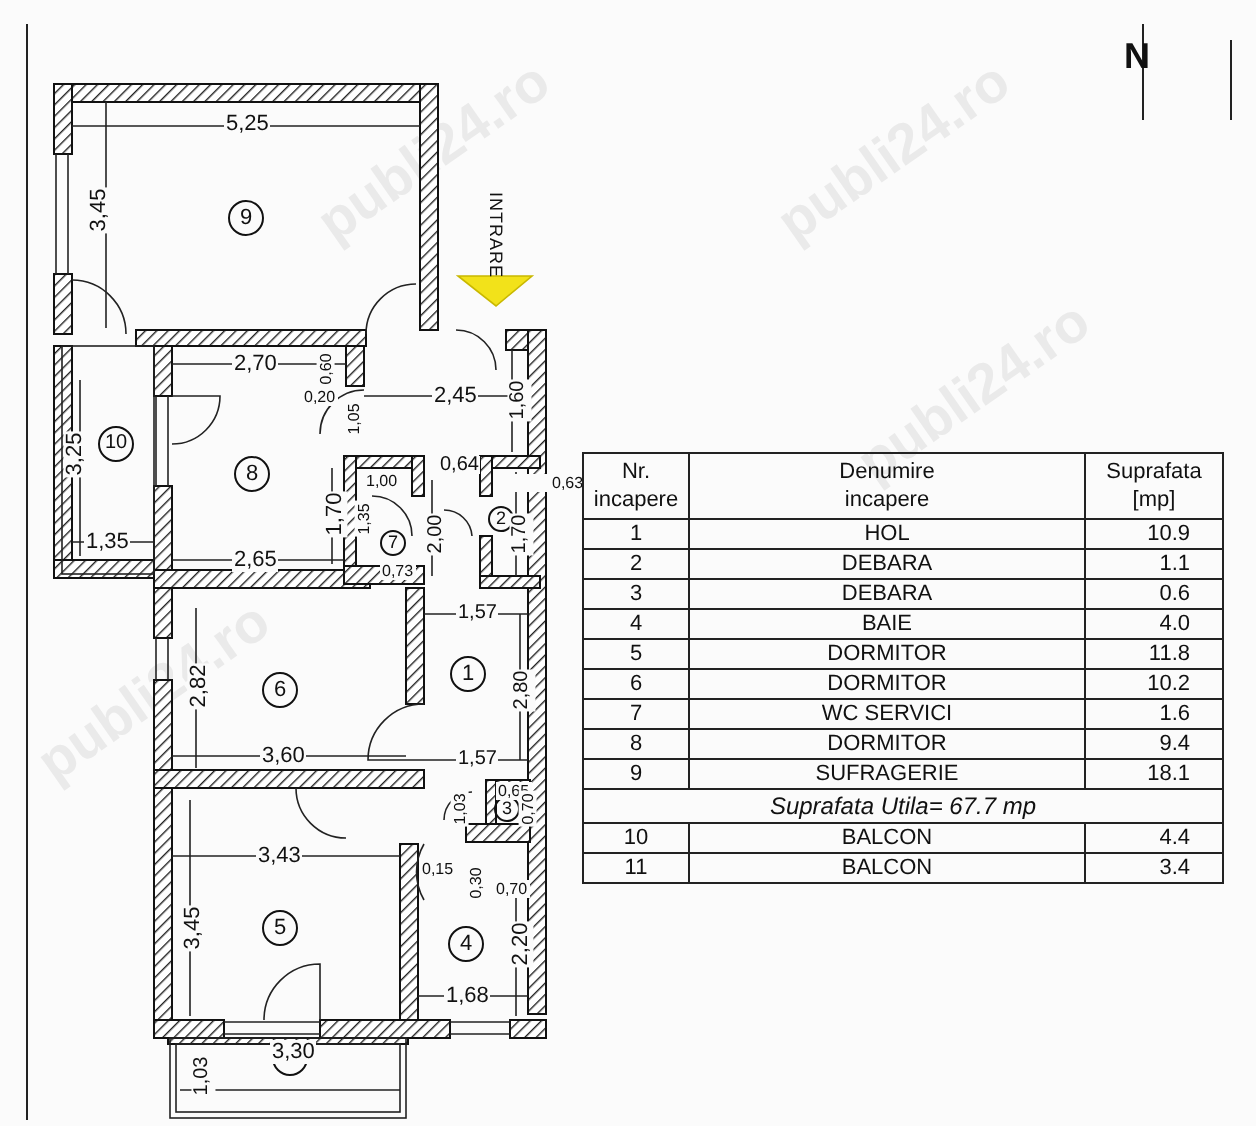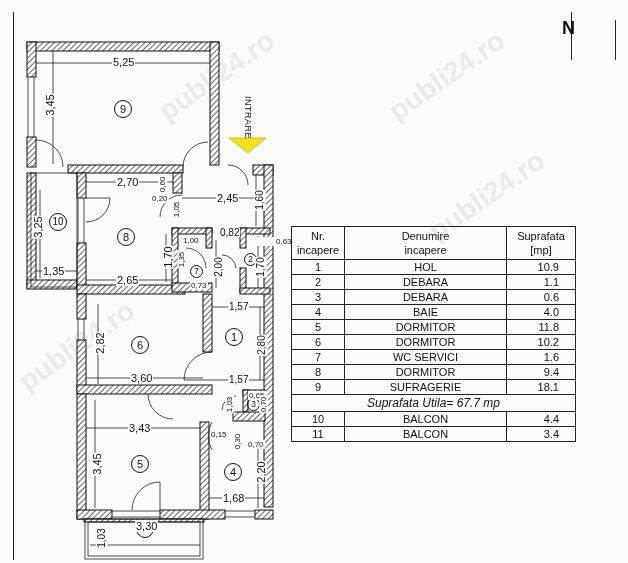--- a/index.html
+++ b/index.html
@@ -9,21 +9,21 @@
   .dim { position:absolute; font-size:11px; color:#111; background:#fbfbfb; padding:0 1px; line-height:12px; white-space:nowrap; }
   .dim.sm { font-size:8px; line-height:9px; }
   .dim.v { transform:rotate(-90deg); transform-origin:center center; }
   .room-num { position:absolute; width:16px; height:16px; border:1.6px solid #111; border-radius:50%;
               font-size:11px; text-align:center; line-height:16px; background:transparent; }
   .room-num.sm { width:11px; height:11px; line-height:11px; font-size:9px; }
   .intrare { position:absolute; font-size:9px; transform:rotate(90deg); transform-origin:left top; letter-spacing:0.5px; }
   .north { position:absolute; left:562px; top:18px; font-size:18px; font-weight:bold; }
   .north-line { position:absolute; width:1px; background:#222; }
   .watermark { position:absolute; color:rgba(160,160,160,0.18); font-size:28px; font-weight:bold; transform:rotate(-35deg); white-space:nowrap; pointer-events:none; }
-  table.legend { position:absolute; left:291px; top:226px; width:285px; border-collapse:collapse; font-size:11px; }
+  table.legend { position:absolute; left:291px; top:226px; width:321px; border-collapse:collapse; font-size:11px; }
   table.legend td { border:1px solid #222; text-align:center; padding:0; height:14px; line-height:13px; }
   table.legend td.num { width:52px; }
   table.legend td.area { width:68px; }
   table.legend td.area span { display:inline-block; width:100%; text-align:right; padding-right:16px; box-sizing:border-box; }
   table.legend tr.head td { height:32px; line-height:14px; }
   table.legend tr.sum td { font-size:12px; height:16px;font-style:italic; }
   table.legend tr.exec td { vertical-align:top; padding-top:2px; }
   table.legend tr.exec td.who { line-height:14px; padding-top:8px; }
   table.legend tr.exec td.date { padding-top:8px; font-size:11.5px; }
   .noborder-bottom td { border-bottom:none !important; }
@@ -173,21 +173,21 @@
 <div class="dim sm v" style="left:168px;top:205px;">1,05</div>
 <div class="dim" style="left:216px;top:192px;">2,45</div>
 <div class="dim v" style="left:249px;top:194px;font-size:10px;">1,60</div>
 <div class="dim v" style="left:26px;top:221px;">3,25</div>
 <div class="dim" style="left:42px;top:265px;">1,35</div>
 <div class="dim" style="left:116px;top:274px;">2,65</div>
 <div class="dim v" style="left:156px;top:251px;">1,70</div>
 <div class="dim sm" style="left:182px;top:236px;">1,00</div>
 <div class="dim sm v" style="left:173px;top:255px;">1,35</div>
 <div class="dim sm" style="left:190px;top:281px;">0,73</div>
-<div class="dim sm" style="left:219px;top:228px;font-size:10px;">0,82</div>
+<div class="dim sm" style="left:219px;top:228px;font-size:10px;">0,64</div>
 <div class="dim v" style="left:208px;top:261px;font-size:10px;">2,00</div>
 <div class="dim sm" style="left:248px;top:237px;padding-left:28px;">0,63</div>
 <div class="dim v" style="left:250px;top:261px;font-size:10px;">1,70</div>
 <div class="dim v" style="left:88px;top:337px;">2,82</div>
 <div class="dim" style="left:130px;top:372px;">3,60</div>
 <div class="dim" style="left:228px;top:301px;font-size:10px;">1,57</div>
 <div class="dim v" style="left:251px;top:339px;font-size:10px;">2,80</div>
 <div class="dim" style="left:228px;top:374px;font-size:10px;">1,57</div>
 <div class="dim sm" style="left:248px;top:391px;">0,65</div>
 <div class="dim sm v" style="left:255px;top:400px;">0,70</div>

